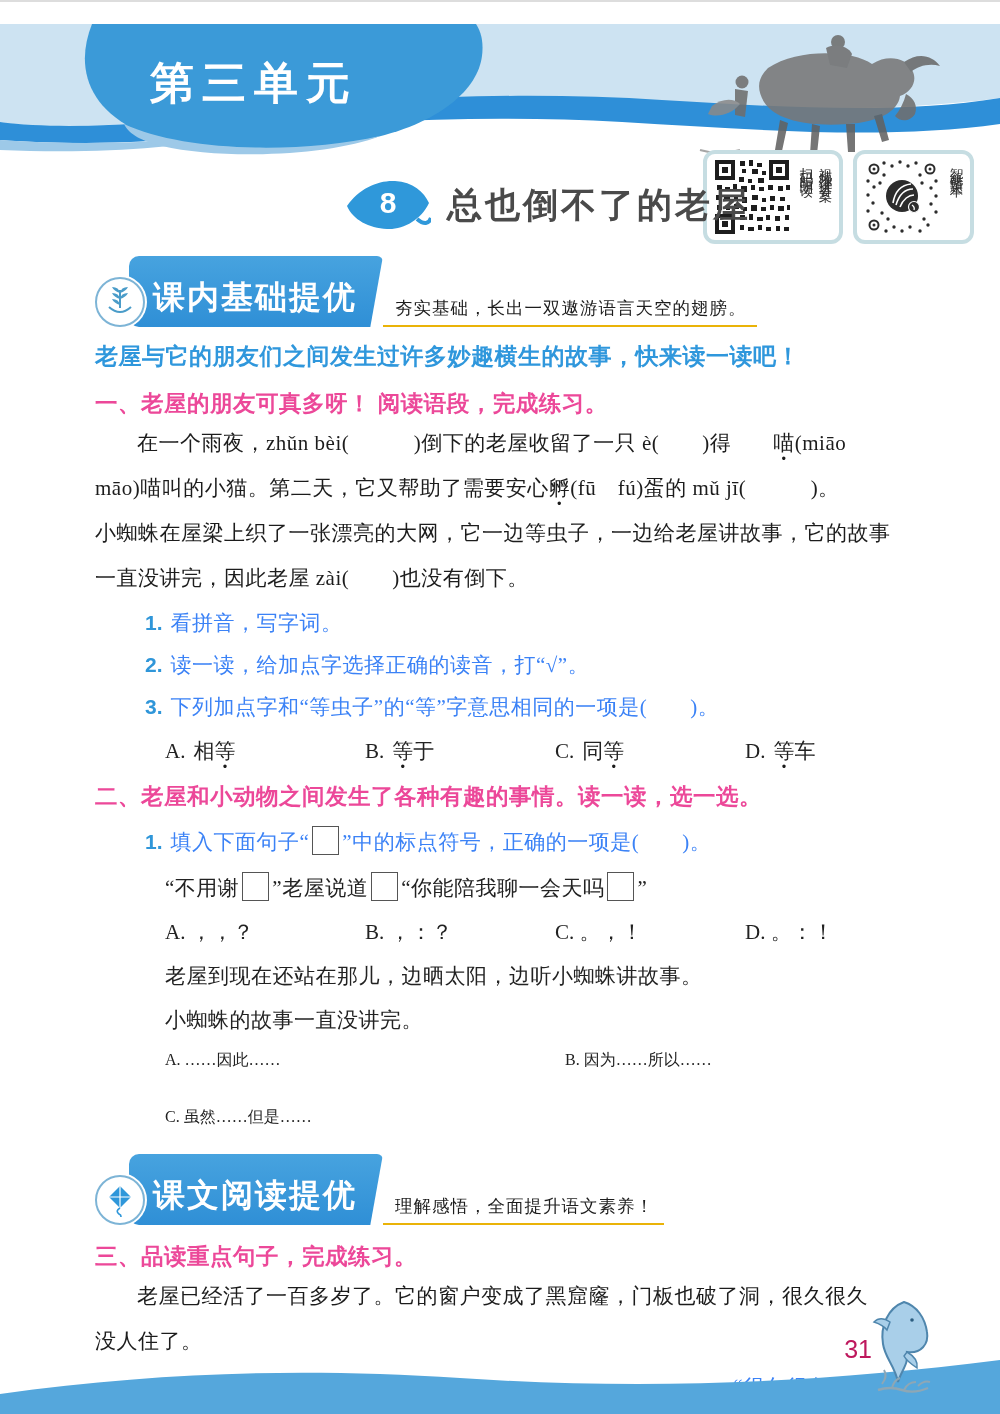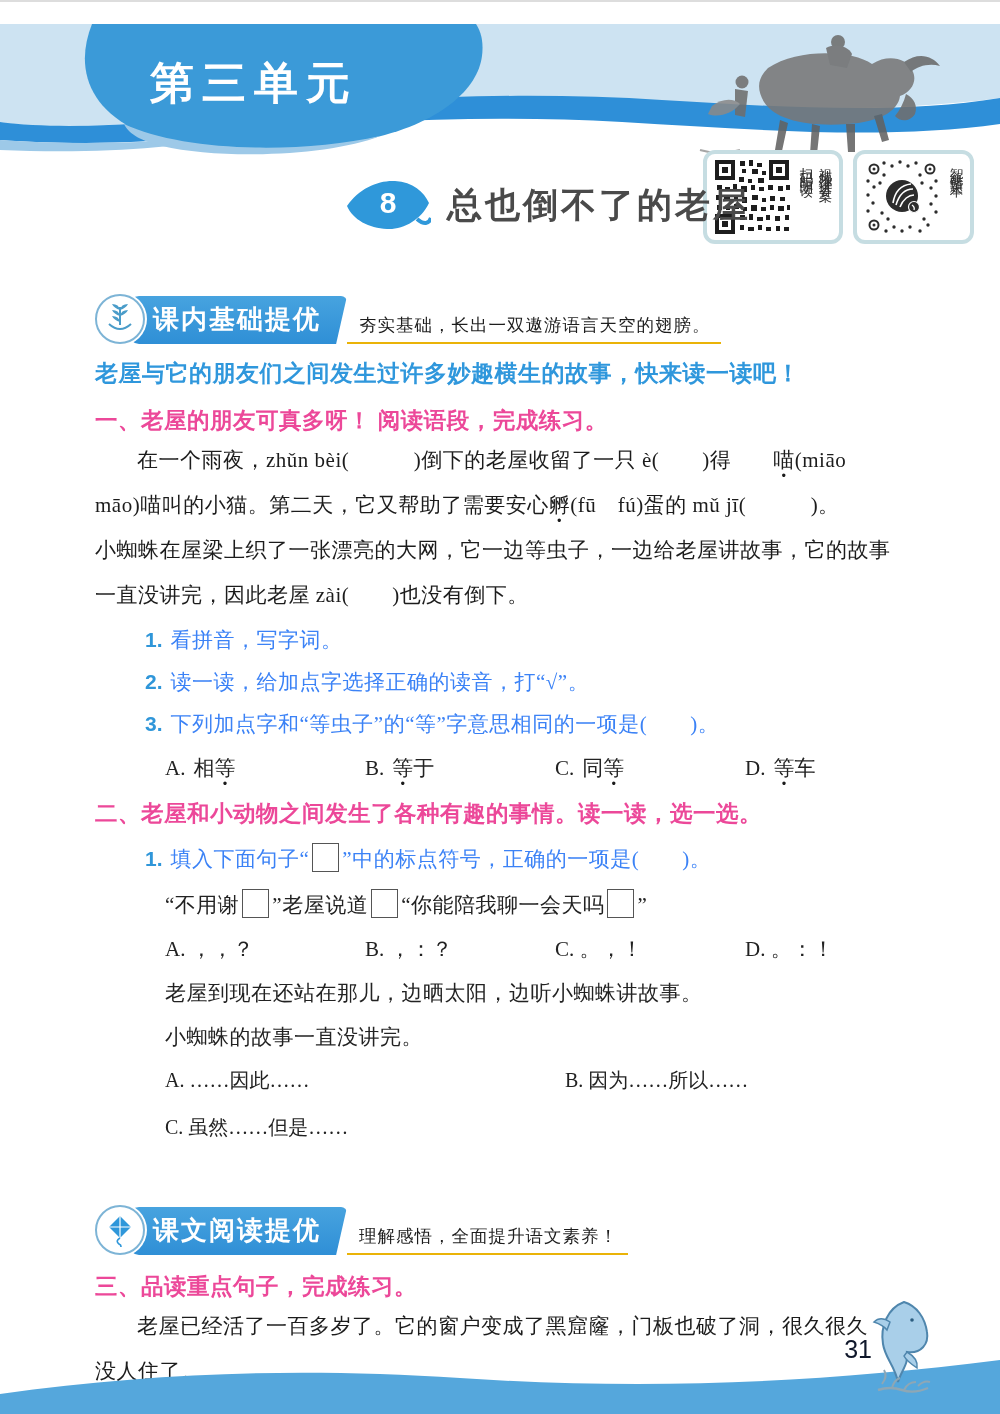--- a/index.html
+++ b/index.html
@@ -26,49 +26,49 @@
   .qr-card{display:flex;align-items:center;gap:5px;background:#fff;border:4px solid #c6dde2;
            border-radius:12px;padding:3px 5px;}
   .vlabel{writing-mode:vertical-rl;font-family:var(--serif);font-size:13.5px;color:#2b2b2b;
           letter-spacing:4px;height:80px;}
   .vcols{display:flex;gap:1px;}
   
   .sec-row{display:flex;align-items:flex-end;margin-top:16px;position:relative;}
   .sec-icon{width:46px;height:46px;border-radius:50%;background:#fff;border:2px solid #7db4d6;
             display:flex;align-items:center;justify-content:center;flex:none;z-index:2;
             margin-right:-16px;box-shadow:0 0 0 2px #fff;}
-  .sec-banner{background:linear-gradient(#47a3df,#2f8fd6);color:#fff;font-size:26px;font-weight:bold;
-              letter-spacing:2px;padding:6px 26px 7px 24px;border-radius:10px 6px 6px 10px;
-              clip-path:polygon(0 0,100% 0,95% 100%,0 100%);margin-top:40px;}
+  .sec-banner{background:linear-gradient(#47a3df,#2f8fd6);color:#fff;font-size:32px;font-weight:bold;
+              letter-spacing:2px;padding:20px 26px 7px 24px;border-radius:10px 6px 6px 10px;
+              clip-path:polygon(0 0,100% 0,95% 100%,0 100%);}
   .sec-tagline{font-family:var(--serif);font-size:17.5px;color:#1d1d1d;padding:0 10px 5px 12px;
                border-bottom:2px solid #eab308;letter-spacing:1px;}
   
   .intro{margin-top:14px;font-size:23px;font-weight:700;color:var(--blue-text);letter-spacing:.5px;}
   .part-heading{margin-top:16px;font-size:22.5px;font-weight:bold;color:#ec4899;letter-spacing:.5px;}
   .passage{font-family:var(--serif);font-size:21px;color:#1c1c1c;margin-top:10px;}
   .passage .pline{margin-bottom:17px;letter-spacing:.5px;}
   .indent{text-indent:2em;}
   .q{margin:14px 0 0 50px;font-size:21px;}
   .qnum{color:var(--blue);font-weight:bold;font-family:var(--sans);margin-right:8px;}
   .qtext{font-family:Liberation Serif, serif;color:#3b82f6;letter-spacing:.5px;}
   .opt-grid4{display:grid;grid-template-columns:200px 190px 190px 1fr;margin:16px 0 0 70px;
              font-family:var(--serif);font-size:21px;}
-  .opt-grid2{display:grid;grid-template-columns:400px 1fr;row-gap:20px;margin:16px 0 0 70px;
-             font-family:var(--serif);font-size:20px;}
+  .opt-grid2{display:grid;grid-template-columns:400px 1fr;row-gap:36px;margin:16px 0 0 70px;
+             font-family:var(--serif);font-size:16px;}
   .opt-label{margin-right:8px;}
   .du{position:relative;display:inline-block;}
   .du::after{content:"·";position:absolute;left:50%;bottom:-0.68em;transform:translateX(-50%);
              font-weight:bold;color:#1a1a1a;}
   .subline{margin:16px 0 0 70px;font-family:var(--serif);font-size:21px;letter-spacing:.5px;}
   .pbox{display:inline-block;width:25px;height:27px;border:1.6px solid #555;margin:0 3px;
         vertical-align:-6px;background:#fff;}
   .blank{display:inline-block;border-bottom:1.6px solid #333;height:1em;vertical-align:baseline;}
   
   .footer-wave{position:absolute;left:0;bottom:0;width:1000px;height:64px;}
-  .page-num{position:absolute;right:128px;bottom:52px;font-size:25px;color:#0f172a;
+  .page-num{position:absolute;right:128px;bottom:52px;font-size:25px;color:#be185d;
             font-family:var(--sans);}
   .dolphin{position:absolute;right:62px;bottom:22px;}
 </style>
 </head>
 <body>
 
 <div class="page">
 
   <svg class="header-art" viewBox="0 0 1000 165">
     <path d="M0,22 H1000 V96 C880,112 760,106 640,100 C470,92 320,98 205,114 C122,124 50,128 0,120 Z" fill="#cde3f2"></path>

